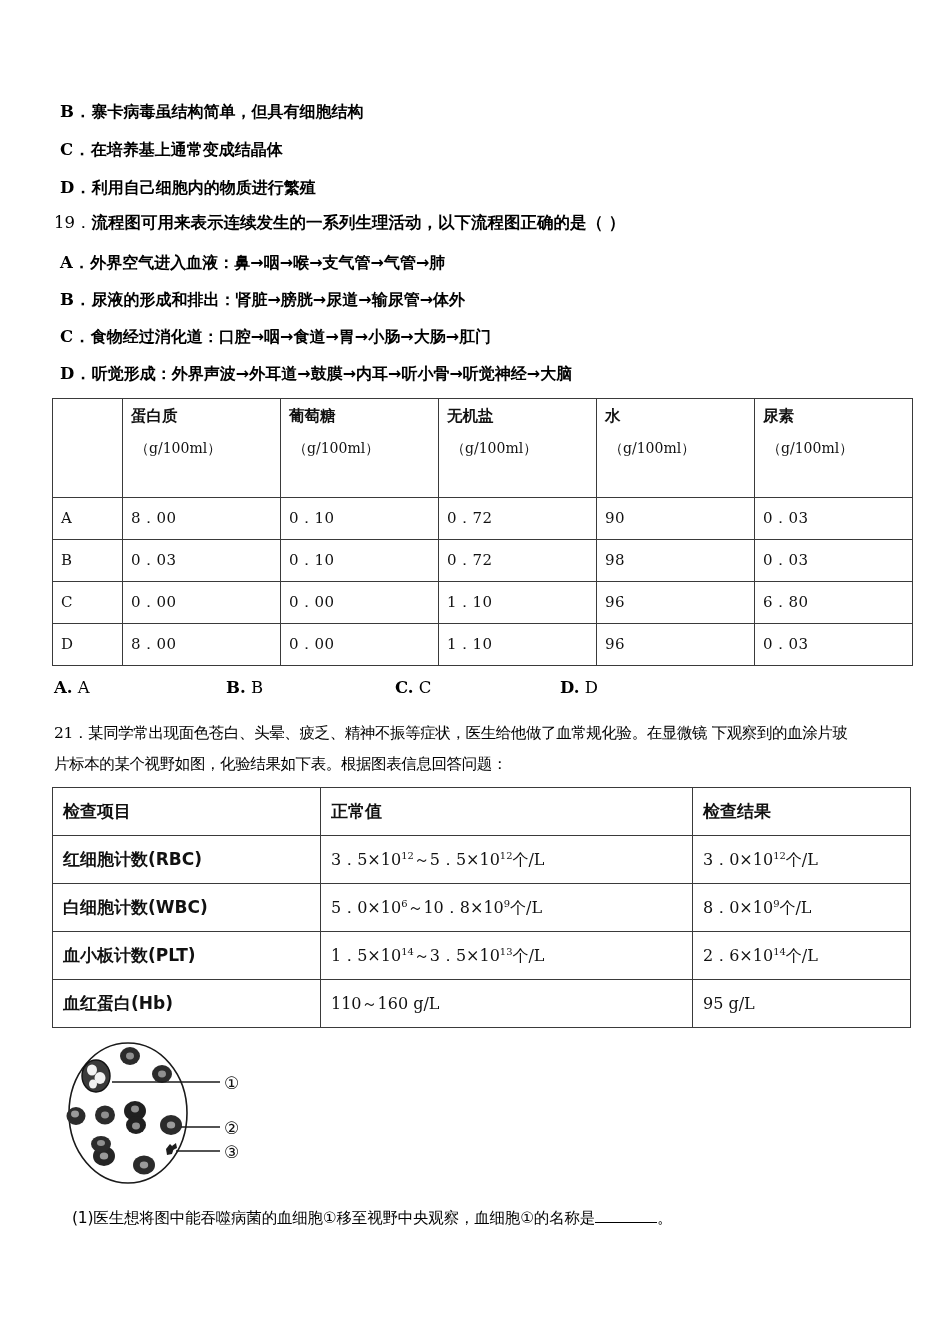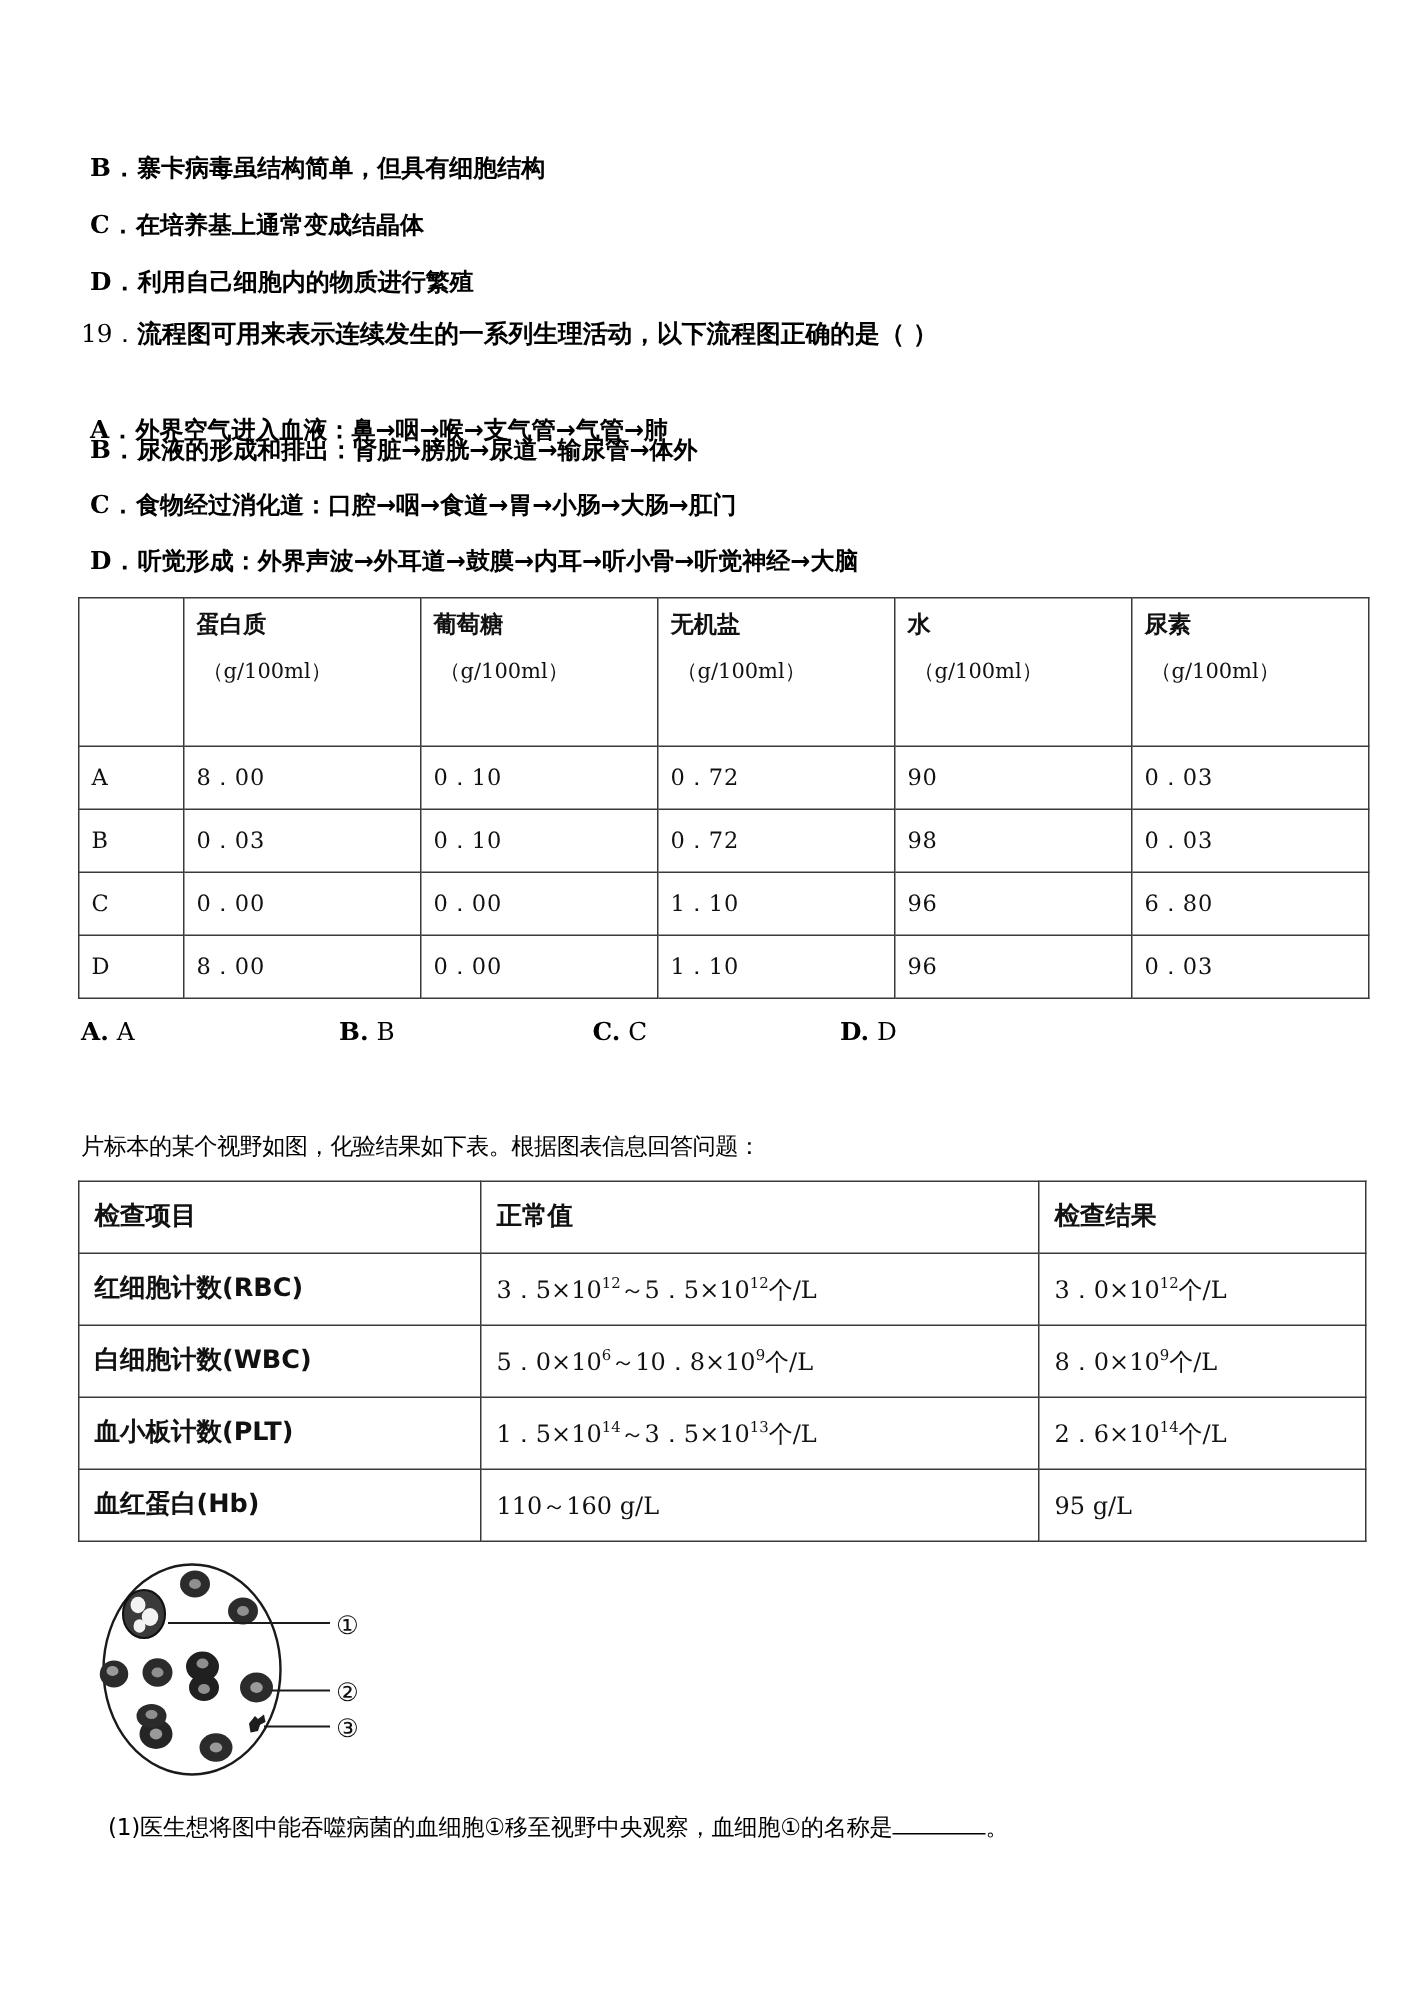--- a/index.html
+++ b/index.html
@@ -204,21 +204,21 @@
   <div class="opt-line" style="left:44px; top:142px;">
     <span class="opt-letter">C．</span><span class="opt-body">在培养基上通常变成结晶体</span>
   </div>
   <div class="opt-line" style="left:44px; top:180px;">
     <span class="opt-letter">D．</span><span class="opt-body">利用自己细胞内的物质进行繁殖</span>
   </div>
 
   <div class="q-line" style="left:38px; top:215px;">
     <span class="q-num">19．</span><span>流程图可用来表示连续发生的一系列生理活动，以下流程图正确的是（      ）</span>
   </div>
-  <div class="opt-line" style="left:44px; top:255px;margin-top:24px;">
+  <div class="opt-line" style="left:44px; top:255px;">
     <span class="opt-letter">A．</span><span class="opt-body">外界空气进入血液：鼻→咽→喉→支气管→气管→肺</span>
   </div>
   <div class="opt-line" style="left:44px; top:292px;">
     <span class="opt-letter">B．</span><span class="opt-body">尿液的形成和排出：肾脏→膀胱→尿道→输尿管→体外</span>
   </div>
   <div class="opt-line" style="left:44px; top:329px;">
     <span class="opt-letter">C．</span><span class="opt-body">食物经过消化道：口腔→咽→食道→胃→小肠→大肠→肛门</span>
   </div>
   <div class="opt-line" style="left:44px; top:366px;">
     <span class="opt-letter">D．</span><span class="opt-body">听觉形成：外界声波→外耳道→鼓膜→内耳→听小骨→听觉神经→大脑</span>
@@ -305,20 +305,23 @@
     <div class="ans" style="left:341px;">
       <b>C.</b>
       <span class="v">C</span>
     </div>
     <div class="ans" style="left:506px;">
       <b>D.</b>
       <span class="v">D</span>
     </div>
   </div>
 
+  <div class="q21" style="left:38px; top:726px;">
+    <span class="q-num">21．</span><span>某同学常出现面色苍白、头晕、疲乏、精神不振等症状，医生给他做了血常规化验。在显微镜 下观察到的血涂片玻</span>
+  </div>
   <div class="q21" style="left:38px; top:757px;">片标本的某个视野如图，化验结果如下表。根据图表信息回答问题：</div>
 
   <table id="tbl-blood">
     <colgroup>
       <col style="width:268px">
       <col style="width:372px">
       <col style="width:218px">
     </colgroup>
     <tbody>
       <tr>

